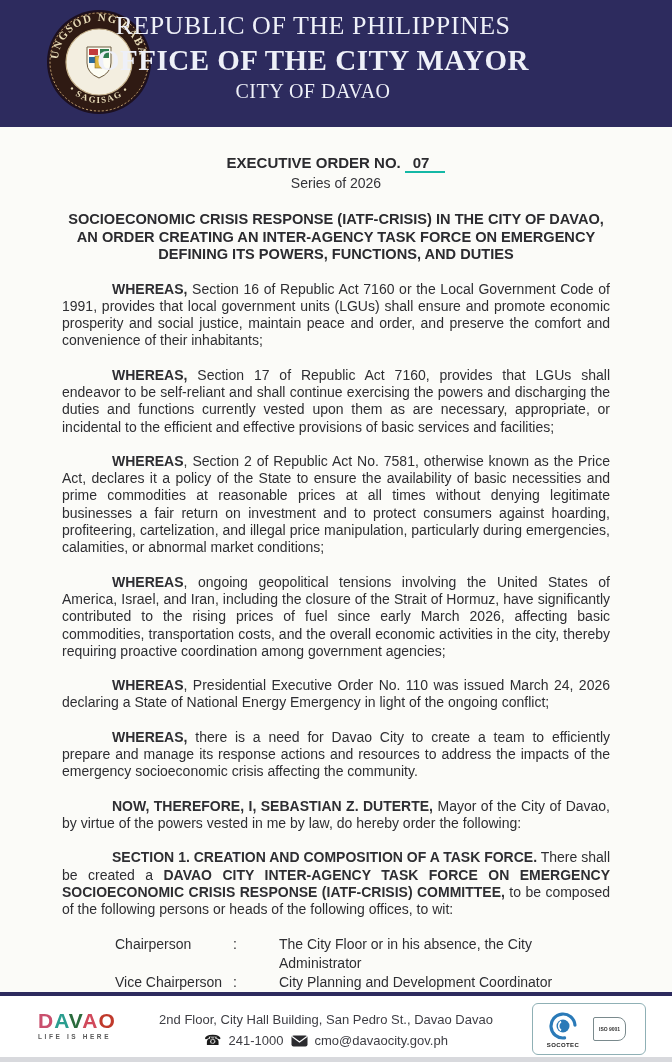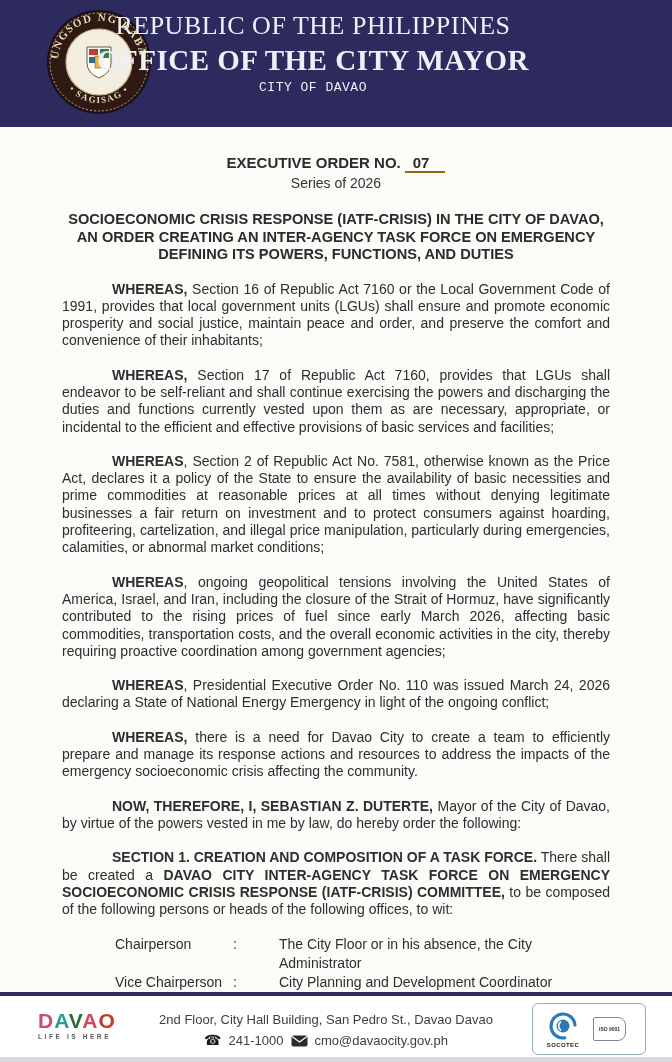--- a/index.html
+++ b/index.html
@@ -20,31 +20,31 @@
   }
   .seal { position: absolute; left: 46px; top: 9px; width: 106px; height: 106px; }
   .header-text {
     position: absolute; left: 0; right: 46px; top: 11px;
     text-align: center;
     font-family: "Liberation Serif", serif;
     color: #eef0f8;
   }
   .hdr-republic { font-size: 26px; letter-spacing: 0.5px; }
   .hdr-office   { font-size: 29px; font-weight: 700; letter-spacing: 0.5px; margin-top: 3px; }
-  .hdr-city     { font-size: 13px; letter-spacing: 0.5px; margin-top: 3px; font-family: Liberation Mono, monospace; }
+  .hdr-city     { font-size: 20px; letter-spacing: 0.5px; margin-top: 3px; }
   
   .content { padding: 0 62px; }
   .eo-heading {
     margin-top: 27px;
     text-align: center;
     font-weight: 700; font-size: 15px; color: #2b2b2f;
   }
   .eo-num {
     display: inline-block;
-    border-bottom: 2px solid #a16207;
+    border-bottom: 2px solid #14b8a6;
     padding: 0 16px 0 8px;
     margin-left: 4px;
     font-weight: 700;
   }
   .series { text-align: center; font-size: 14px; margin-top: 2px; color: #333338; }
   .title-block {
     margin-top: 20px;
     text-align: center;
     font-weight: 700; font-size: 14.6px; line-height: 17.5px;
     color: #2b2b2f;

